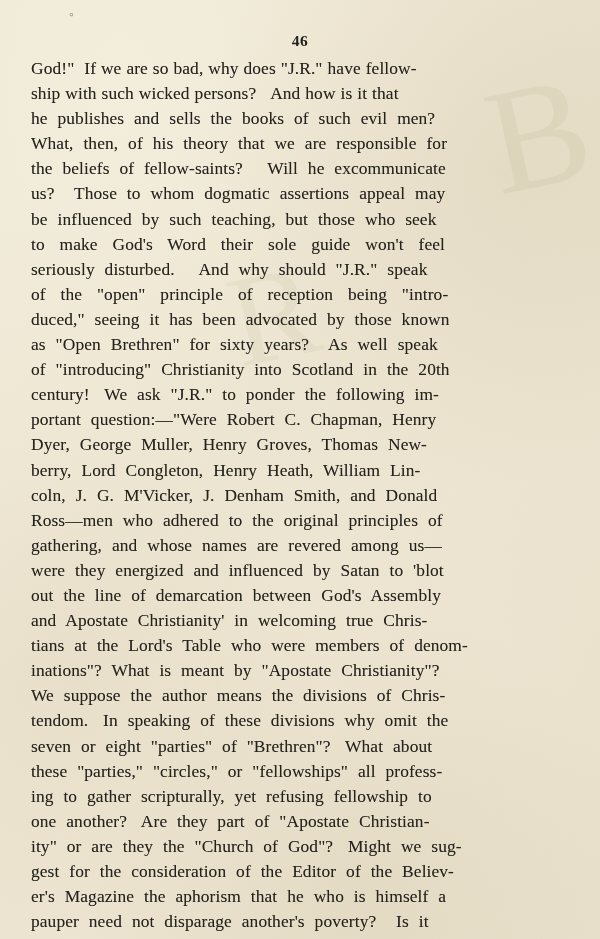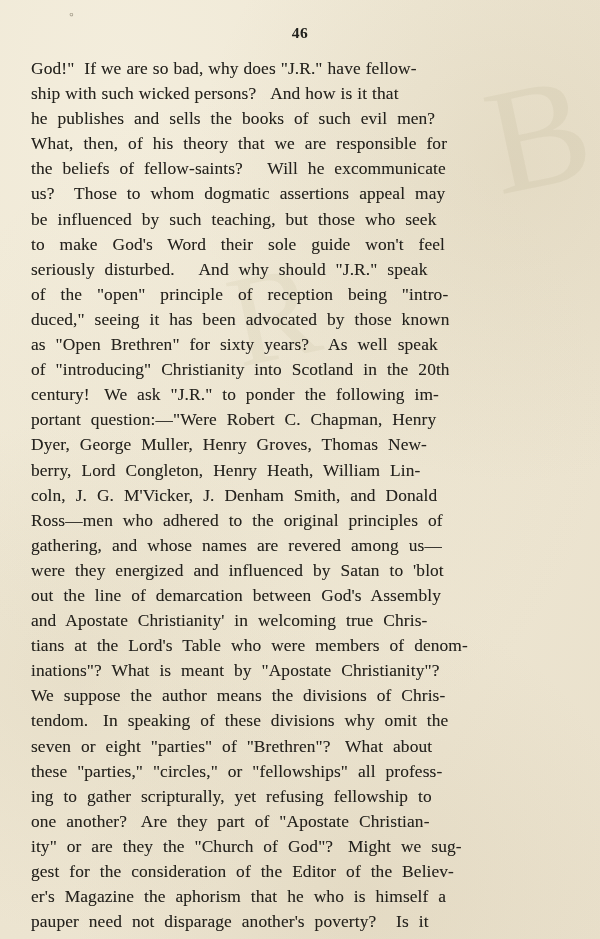--- a/index.html
+++ b/index.html
@@ -61,21 +61,21 @@
   .corner-mark {
     position: absolute;
     left: 68px;
     top: 8px;
     font-size: 11px;
     color: rgba(90,80,60,0.55);
     transform: rotate(-8deg);
   }
   .folio {
     position: absolute;
-    top: 24px;
+    top: 32px;
     left: 0;
     width: 600px;
     text-align: center;
     font-size: 15.5px;
     font-weight: bold;
     color: #20201c;
     letter-spacing: 0.5px;
   }
   .body-text {
     position: absolute;

